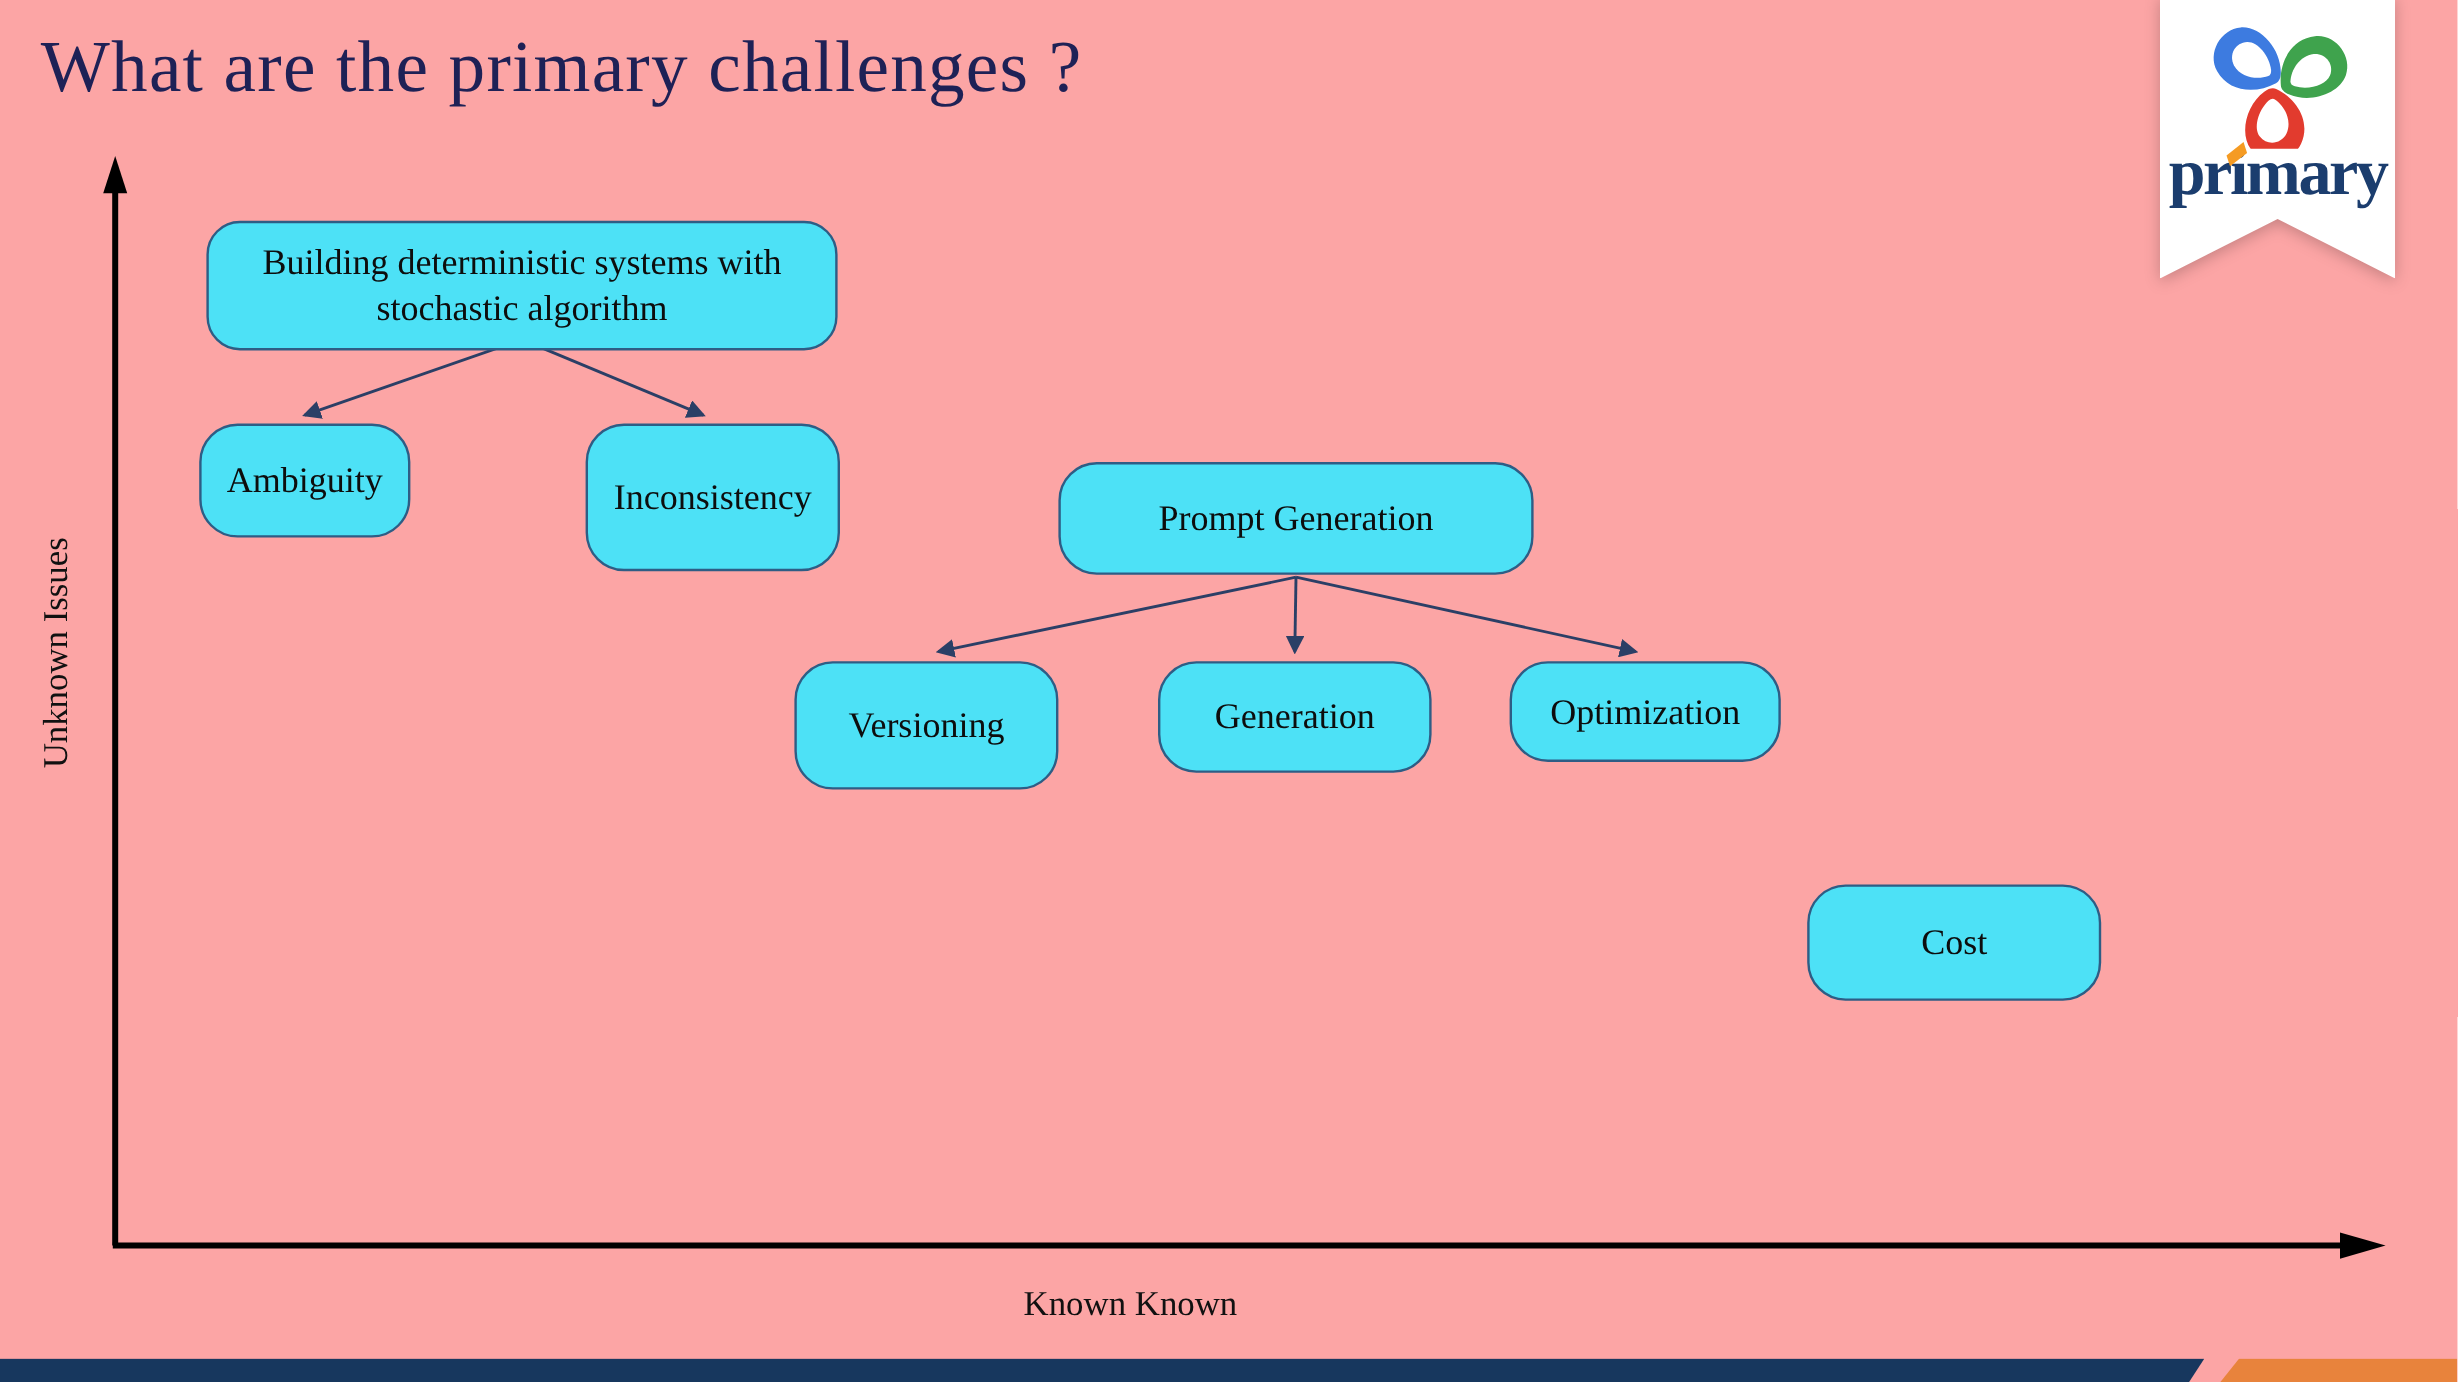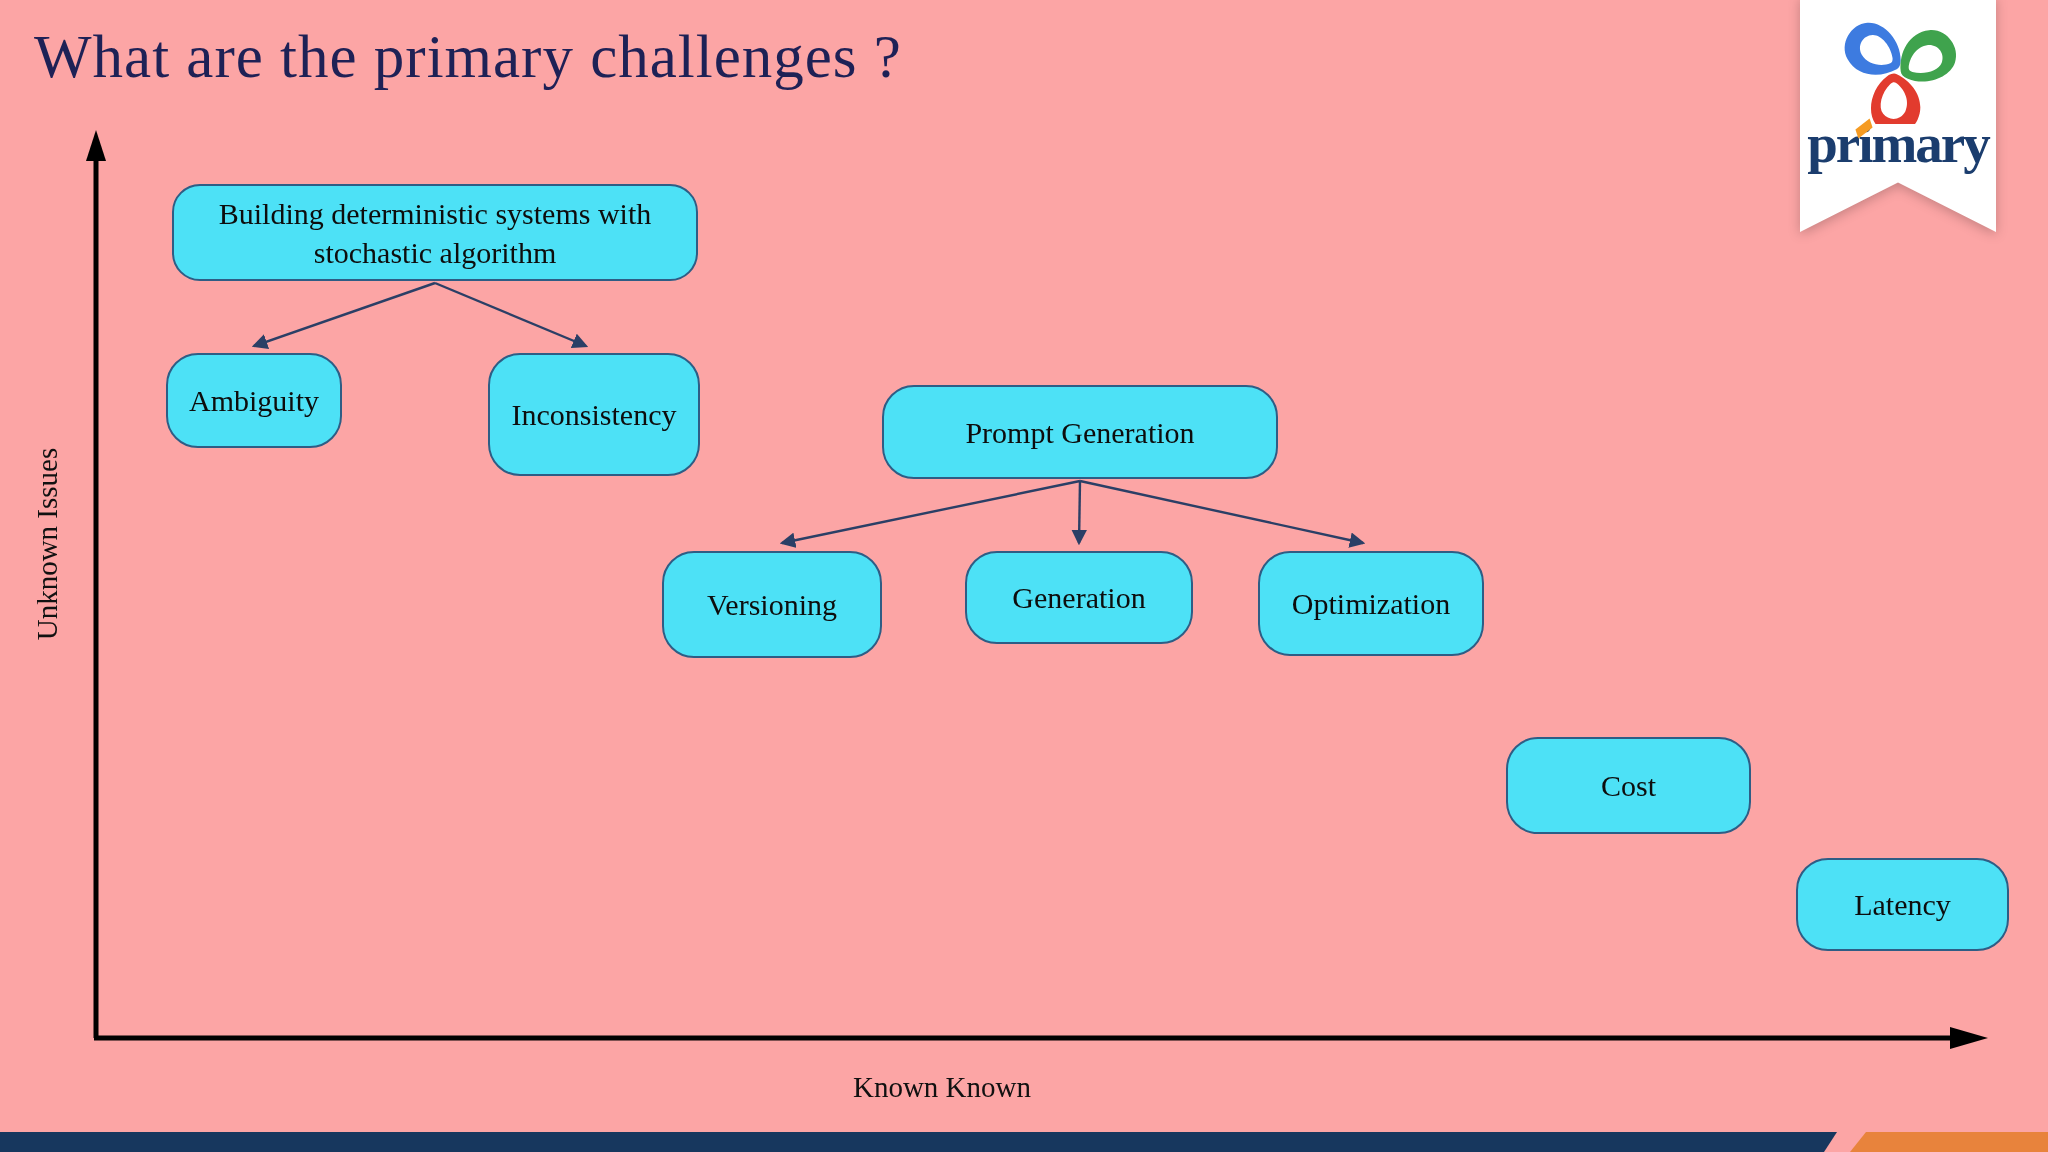--- a/index.html
+++ b/index.html
@@ -74,21 +74,21 @@
 
     <g stroke="#2b3f66" stroke-width="2.4" fill="none">
       <line x1="435" y1="283" x2="254" y2="346" marker-end="url(#arrowhead)"></line>
       <line x1="435" y1="283" x2="586" y2="346" marker-end="url(#arrowhead)"></line>
       <line x1="1080" y1="481" x2="782" y2="543" marker-end="url(#arrowhead)"></line>
       <line x1="1080" y1="481" x2="1079" y2="543" marker-end="url(#arrowhead)"></line>
       <line x1="1080" y1="481" x2="1363" y2="543" marker-end="url(#arrowhead)"></line>
     </g>
   </svg>
 
-  <div class="node big" style="left:172px;top:184px;width:526px;height:97px;">
+  <div class="node big" style="left:172px;top:184px;width:526px;height:108px;">
     <span>Building deterministic systems with stochastic algorithm</span>
   </div>
 
   <div class="node" style="left:166px;top:353px;width:176px;height:95px;">
     <span>Ambiguity</span>
   </div>
 
   <div class="node" style="left:488px;top:353px;width:212px;height:123px;">
     <span>Inconsistency</span>
   </div>
@@ -98,31 +98,28 @@
   </div>
 
   <div class="node" style="left:662px;top:551px;width:220px;height:107px;">
     <span>Versioning</span>
   </div>
 
   <div class="node" style="left:965px;top:551px;width:228px;height:93px;">
     <span>Generation</span>
   </div>
 
-  <div class="node" style="left:1258px;top:551px;width:226px;height:105px;">
+  <div class="node" style="left:1258px;top:551px;width:226px;height:84px;">
     <span>Optimization</span>
   </div>
 
   <div class="node" style="left:1506px;top:737px;width:245px;height:97px;">
     <span>Cost</span>
   </div>
 
-  <div class="node" style="left:1796px;top:858px;width:213px;height:93px;">
-    <span>Latency</span>
-  </div>
 
   <div class="axis-label y-label">Unknown Issues</div>
   <div class="axis-label x-label">Known Known</div>
 
   <div class="banner-wrap">
     <div class="banner">
       <svg class="pinwheel" width="150" height="122" viewBox="-75 -72 150 140">
 
         <g transform="translate(0,8) rotate(-47)">
           <path d="M1,-3 C-20,-10 -36,-30 -29,-52 C-23,-71 3,-77 17,-64 C31,-51 28,-22 12,-7 C8,-3 4,-2 1,-3 Z" fill="#3d7be0"></path>

